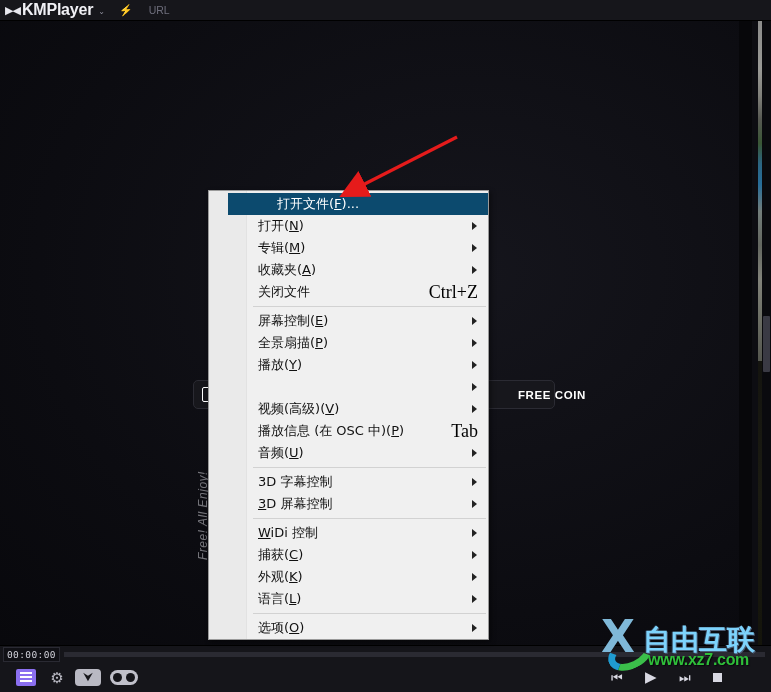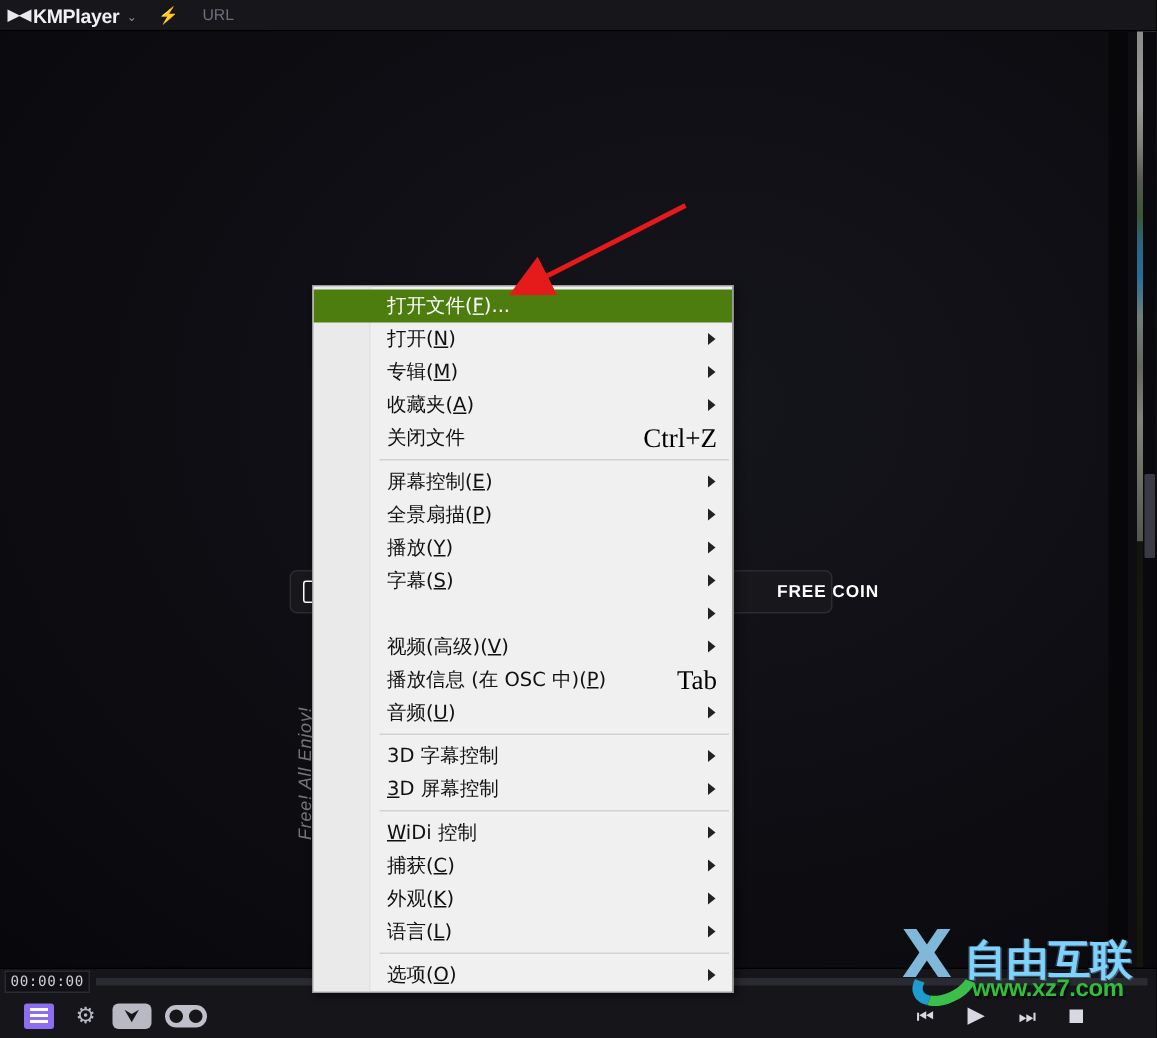--- a/index.html
+++ b/index.html
@@ -33,21 +33,21 @@
   }
   .tb-logo {
     color: #e8e8ef;
     font-size: 11px;
     letter-spacing: -1px;
     margin-right: 2px;
     line-height: 1;
   }
   .tb-title {
     color: #f0f0f5;
-    font-size: 13px;
+    font-size: 16px;
     font-weight: bold;
     letter-spacing: -0.2px;
   }
   .tb-chev {
     color: #8d8d9a;
     font-size: 8px;
     margin-left: 5px;
     margin-top: 2px;
   }
   .tb-bolt {
@@ -194,22 +194,23 @@
     align-items: center;
     padding-left: 49px;
     padding-right: 10px;
     color: #111111;
     font-size: 13px;
     font-family: "DejaVu Sans", "Liberation Sans", sans-serif;
     white-space: nowrap;
     z-index: 2;
   }
   .mi.sel {
-    background: #4d7c0f;
+    background: #0c4a6e;
     color: #ffffff;
+    margin-left: 19px;
   }
   .mi .lbl { flex: 1 1 auto; }
   .mi .accel {
     color: #000000;
     font-size: 18px;
     font-family: Liberation Serif, serif;
     padding-left: 14px;
   }
   .mi .arrow {
     position: absolute;
@@ -449,24 +450,20 @@
       </div>
       <div class="mi">
         <span class="lbl">全景扇描(<u>P</u>)</span>
         <span class="arrow"></span>
       </div>
       <div class="mi">
         <span class="lbl">播放(<u>Y</u>)</span>
         <span class="arrow"></span>
       </div>
       <div class="mi">
-        <span class="lbl">字幕(<u>S</u>)</span>
-        <span class="arrow"></span>
-      </div>
-      <div class="mi">
         <span class="arrow"></span>
       </div>
       <div class="mi">
         <span class="lbl">视频(高级)(<u>V</u>)</span>
         <span class="arrow"></span>
       </div>
       <div class="mi">
         <span class="lbl">播放信息 (在 OSC 中)(<u>P</u>)</span>
         <span class="accel">Tab</span>
       </div>

